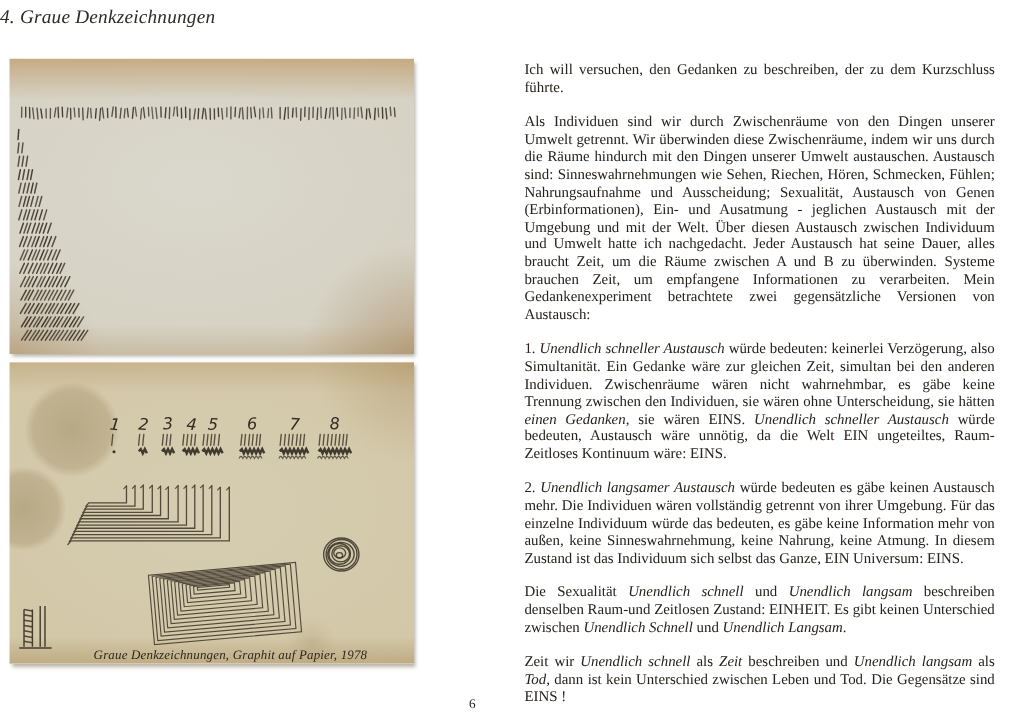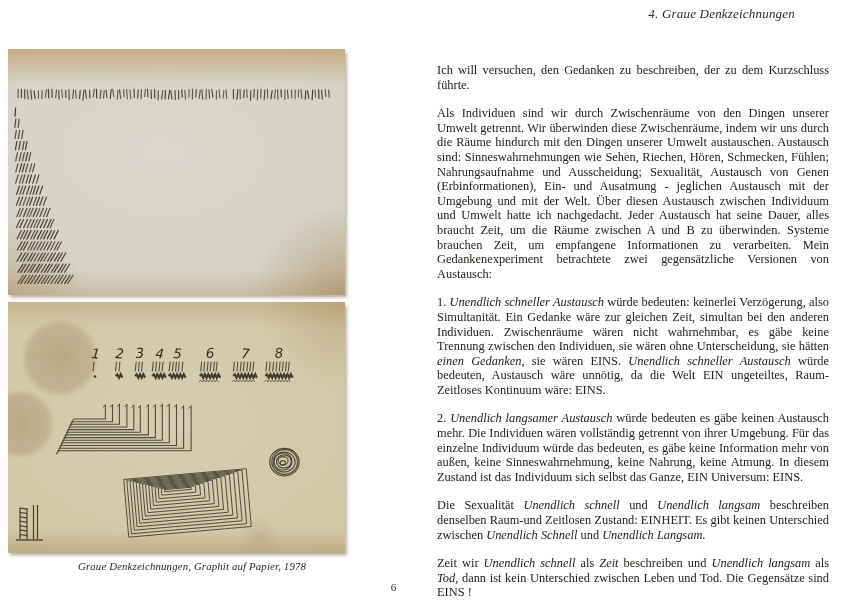--- a/index.html
+++ b/index.html
@@ -1,22 +1,22 @@
 <!DOCTYPE html>
 <html><head>
 <meta charset="utf-8">
 <style>
   html,body{margin:0;padding:0;}
   body{
     width:857px;height:600px;background:#ffffff;position:relative;overflow:hidden;
     font-family:"Liberation Serif","DejaVu Serif",serif;color:#26211c;
   }
   .header{
-    position:absolute;left:0;top:6px;width:795px;text-align:right;
-    font-style:italic;font-size:13px;color:#2e2a26;letter-spacing:.2px;
+    position:absolute;left:0;top:6px;width:795px;text-align:left;
+    font-style:italic;font-size:16px;color:#2e2a26;letter-spacing:.2px;
   }
   .fig{position:absolute;margin:0;padding:0;}
   .fig svg{display:block;}
   .fig1{
     left:8px;top:49px;width:337px;height:246px;
     background:
       linear-gradient(180deg, rgba(186,140,82,0.55) 0%, rgba(186,140,82,0) 14%),
       linear-gradient(0deg, rgba(160,120,70,0.22) 0%, rgba(160,120,70,0) 10%),
       radial-gradient(circle at 100% 100%, rgba(146,104,56,0.38) 0%, rgba(146,104,56,0) 22%),
       radial-gradient(circle at 0% 100%, rgba(146,104,56,0.26) 0%, rgba(146,104,56,0) 18%),
@@ -29,28 +29,28 @@
       radial-gradient(circle 46px at 52px 56px, rgba(150,128,88,0.45) 0%, rgba(150,128,88,0.30) 70%, rgba(150,128,88,0) 86%),
       radial-gradient(circle 42px at 12px 122px, rgba(145,122,82,0.42) 0%, rgba(145,122,82,0.28) 68%, rgba(145,122,82,0) 84%),
       radial-gradient(circle 26px at 252px 234px, rgba(150,128,88,0.22) 0%, rgba(150,128,88,0) 80%),
       linear-gradient(180deg, rgba(170,130,75,0.28) 0%, rgba(170,130,75,0) 10%),
       linear-gradient(0deg, rgba(150,115,60,0.32) 0%, rgba(150,115,60,0) 9%),
       radial-gradient(circle at 100% 0%, rgba(150,110,60,0.28) 0%, rgba(150,110,60,0) 20%),
       radial-gradient(ellipse 130% 115% at 50% 48%, #d6cdb2 0%, #d2c7a6 55%, #cabb93 82%, #c0a878 100%);
     box-shadow:2px 2.5px 3px rgba(125,115,95,0.55);
   }
   .caption{
-    position:absolute;left:78px;top:560px;
+    position:absolute;left:78px;top:540px;
     font-style:italic;font-size:10.8px;color:#2b2620;letter-spacing:.15px;
   }
   .body-text{
     position:absolute;left:437px;top:51px;width:392px;
     font-size:12.4px;line-height:14.6px;text-align:justify;
   }
-  .body-text p{margin:12px 0 14px 0;}
+  .body-text p{margin:0 0 14px 0;}
   .body-text p:last-child{margin-bottom:0;}
   .body-text em{font-style:italic;}
   .pagenum{
     position:absolute;left:0;top:581px;width:787px;text-align:center;
     font-size:11px;color:#2b2620;
   }
 </style>
 </head>
 <body>
 

